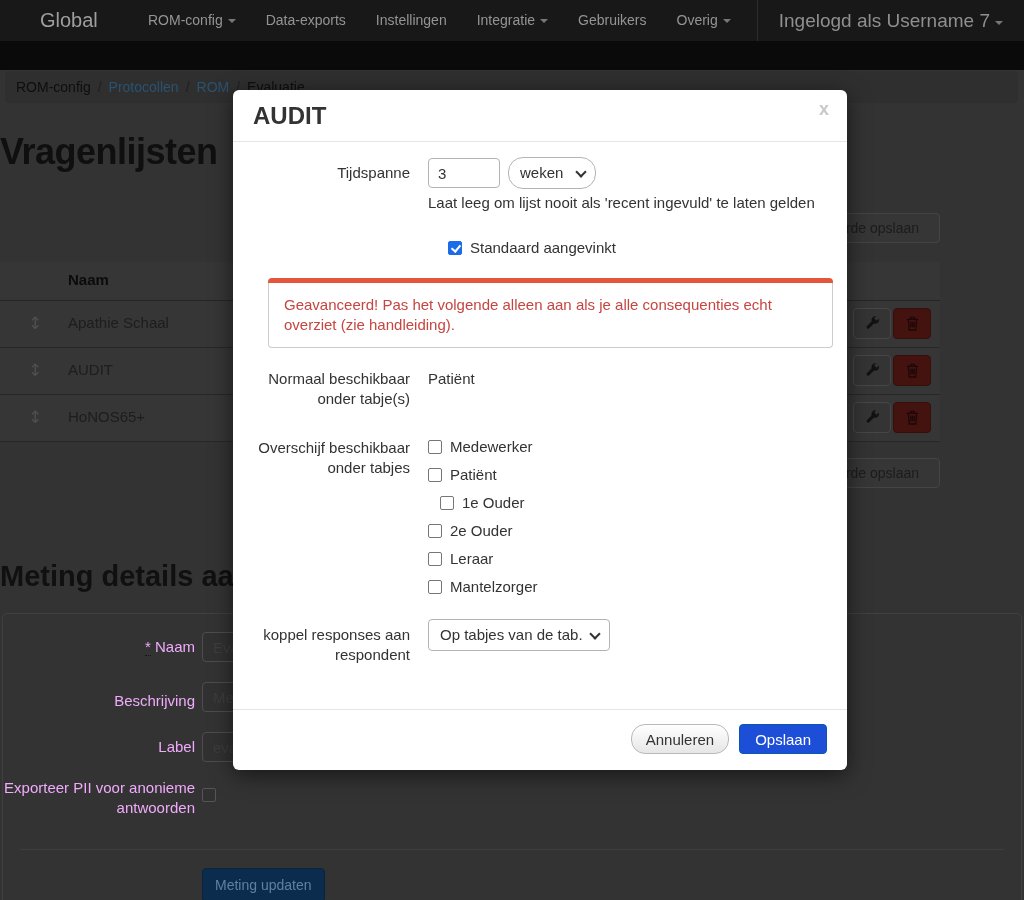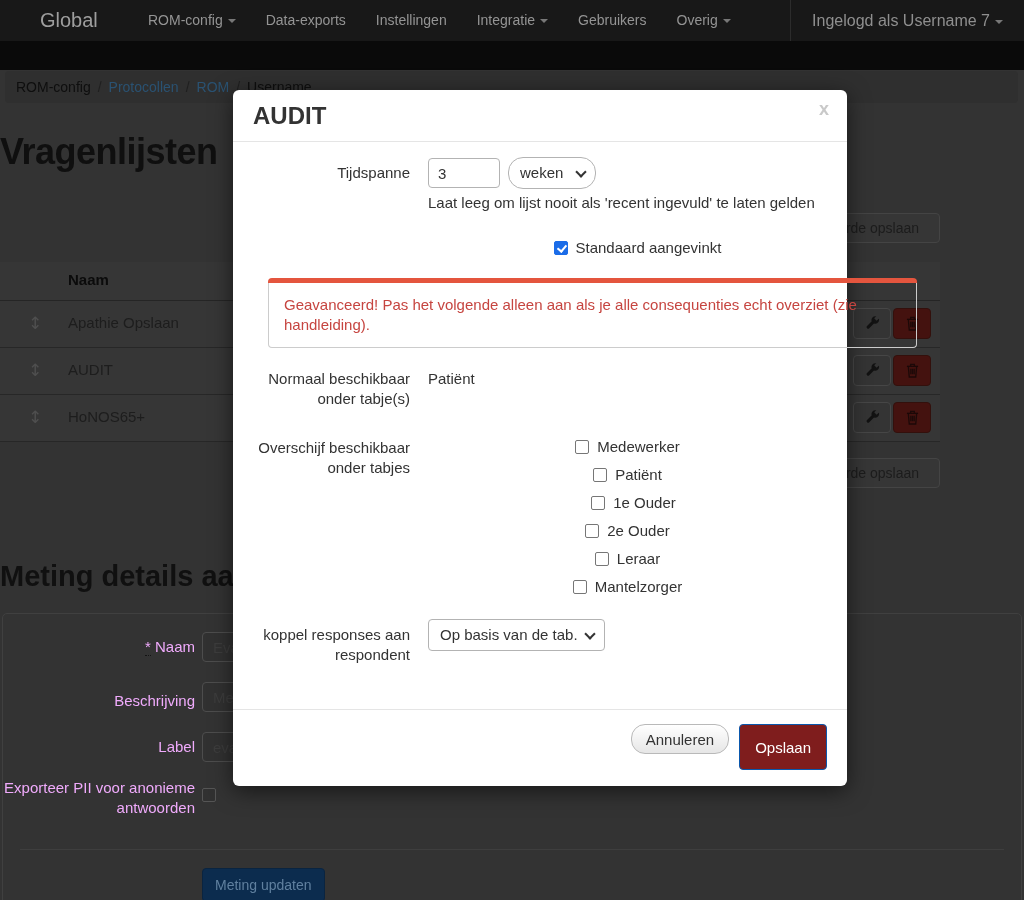--- a/index.html
+++ b/index.html
@@ -7,21 +7,21 @@
   .stage{position:relative;width:1024px;height:900px;overflow:hidden;background:#333333;}
   .abs{position:absolute;}
 
   
   .navbar{left:0;top:0;width:1024px;height:41px;background:#181818;}
   .nav-strip{left:0;top:41px;width:1024px;height:29px;background:#0a0a0a;}
   .brand{left:40px;top:0;height:41px;line-height:41px;font-size:20px;color:#9e9e9e;}
   .navlinks{left:133px;top:0;height:41px;display:flex;align-items:center;}
   .navlink{padding:0 15px;font-size:14px;color:#949494;height:41px;line-height:41px;cursor:pointer;}
   .caret{display:inline-block;width:0;height:0;border-left:4px solid transparent;border-right:4px solid transparent;border-top:4px solid #777;margin-left:5px;vertical-align:2px;}
-  .navuser{right:0;top:0;height:41px;line-height:41px;border-left:1px solid #2c2c2c;padding:0 21px;font-size:16px;color:#8f8f8f;cursor:pointer;}
+  .navuser{right:0;top:0;height:41px;line-height:41px;border-left:1px solid #2c2c2c;padding:0 21px;font-size:19px;color:#8f8f8f;cursor:pointer;}
 
   .breadcrumb{left:5px;top:71px;width:1013px;height:32px;background:#2f2f2f;border-radius:4px;display:flex;align-items:center;padding-left:11px;box-sizing:border-box;font-size:14px;}
   .bc-item{color:#0e0e0e;}
   .bc-link{color:#2a5272;cursor:pointer;}
   .bc-sep{color:#1f1f1f;padding:0 7px;}
 
   .h1{left:0;top:131px;font-size:36px;font-weight:bold;color:#0f0f0f;letter-spacing:-0.5px;}
   .btn-dim-primary{height:30px;line-height:28px;padding:0 12px;background:#0c2c4e;border:1px solid #0a2440;border-radius:4px;color:#60809f;font-size:14px;box-sizing:border-box;cursor:pointer;display:inline-block;}
   .btn-dim-light{height:30px;line-height:28px;background:#363636;border:1px solid #444444;border-radius:4px;color:#1c1c1c;font-size:14px;box-sizing:border-box;text-align:center;cursor:pointer;}
 
@@ -51,27 +51,27 @@
   .mrow{display:flex;}
   .mlabel{width:157px;min-width:157px;margin-right:18px;text-align:right;font-size:15px;line-height:20px;color:#333;padding-top:6px;}
   .mctrl{flex:1;}
   .m-input{border:1px solid #b3b3b3;border-radius:4px;height:30px;box-sizing:border-box;padding:0 9px;font-size:15px;color:#333;font-family:"Liberation Sans",sans-serif;}
   .m-select{position:relative;display:inline-block;height:32px;border:1px solid #b3b3b3;border-radius:4px;box-sizing:border-box;background:#fff;cursor:pointer;font-size:15px;color:#333;line-height:30px;padding:0 26px 0 11px;}
   .m-select::after{content:"";position:absolute;right:10px;top:10px;width:6px;height:6px;border-right:2px solid #333;border-bottom:2px solid #333;transform:rotate(45deg);}
   .m-help{margin-top:5px;font-size:15px;color:#333;}
   .cb{position:relative;display:inline-block;width:14px;height:14px;border:1px solid #767676;border-radius:2px;background:#fff;box-sizing:border-box;vertical-align:-2px;cursor:pointer;}
   .cb.checked{background:#1b6ce8;border-color:#1b6ce8;}
   .cb.checked::after{content:"";position:absolute;left:4px;top:1px;width:4px;height:7px;border:solid #fff;border-width:0 2px 2px 0;transform:rotate(40deg);}
-  .cbrow{display:flex;align-items:center;gap:8px;font-size:15px;color:#333;cursor:pointer;justify-content:center;}
-  .alert{margin-left:15px;width:649px;box-sizing:border-box;}
+  .cbrow{display:flex;align-items:center;gap:8px;font-size:15px;color:#333;cursor:pointer;}
+  .alert{margin-left:15px;width:565px;box-sizing:border-box;}
   .alert-bar{height:5px;background:#e4553e;border-radius:4px 4px 0 0;}
   .alert-body{border:1px solid #ccc;border-top:none;border-radius:0 0 4px 4px;padding:12px 15px;font-size:15px;line-height:20px;color:#c64540;}
   .m-foot{margin-top:0;border-top:1px solid #e5e5e5;padding:14px 20px 16px;display:flex;justify-content:flex-end;gap:10px;}
   .btn-cancel{height:30px;padding:0 14px;border:1px solid #b9b9b9;border-radius:14px;background:linear-gradient(#ffffff,#e6e6e6);color:#333;font-size:15px;font-family:"Liberation Sans",sans-serif;cursor:pointer;}
-  .btn-save{height:46px;padding:0 15px;border:1px solid #0a58ad;border-radius:4px;background:#7f1d1d;color:#fff;font-size:15px;font-family:"Liberation Sans",sans-serif;cursor:pointer;}
+  .btn-save{height:30px;padding:0 15px;border:1px solid #0a58ad;border-radius:4px;background:#1d4ed8;color:#fff;font-size:15px;font-family:"Liberation Sans",sans-serif;cursor:pointer;}
 </style>
 </head>
 <body>
 
 <div class="stage">
 
   <div class="abs navbar">
     <div class="abs brand">Global</div>
     <div class="abs navlinks">
       <div class="navlink"><span>ROM-config</span><span class="caret"></span></div>
@@ -85,34 +85,34 @@
   </div>
   <div class="abs nav-strip"></div>
 
   <div class="abs breadcrumb">
     <span class="bc-item">ROM-config</span>
     <span class="bc-sep">/</span>
     <span class="bc-link">Protocollen</span>
     <span class="bc-sep">/</span>
     <span class="bc-link">ROM</span>
     <span class="bc-sep">/</span>
-    <span class="bc-item">Username</span>
+    <span class="bc-item">Evaluatie</span>
   </div>
 
   <div class="abs h1">Vragenlijsten</div>
   <div class="abs btn-dim-light" style="left:790px;top:213px;width:150px;">Volgorde opslaan</div>
 
   <div class="abs tbl">
     <div class="tbl-head">
       <span class="colname">Naam</span>
     </div>
 
     <div class="tbl-row">
       <span class="drag">↕</span>
-      <span class="rowname">Apathie Opslaan</span>
+      <span class="rowname">Apathie Schaal</span>
       <span class="act-wrench">
           <svg width="15" height="15" viewBox="0 0 16 16">
             <path fill="#121212" d="M15 4.1a4.1 4.1 0 0 1-5.5 3.9l-5 5a1.6 1.6 0 0 1-2.3-2.3l5-5A4.1 4.1 0 0 1 12 .3L9.8 2.5l2.6 2.6L14.6 3c.25.34.4.7.4 1.1z"></path>
           </svg>
         </span>
       <span class="act-trash">
           <svg width="13" height="15" viewBox="0 0 14 16">
             <g stroke="#1c0908" stroke-width="1.4" fill="none">
               <path d="M1 3.5h12"></path>
               <path d="M5 3.5V1.5h4v2"></path>
@@ -247,21 +247,21 @@
           <label class="cbrow">
               <span class="cb"></span>
               <span>Mantelzorger</span>
             </label>
         </div>
       </div>
 
       <div class="mrow">
         <div class="mlabel">koppel responses aan respondent</div>
         <div class="mctrl">
-          <span class="m-select" style="min-width:160px;"><span>Op basis van de tab.</span></span>
+          <span class="m-select" style="min-width:160px;"><span>Op tabjes van de tab.</span></span>
         </div>
       </div>
 
       <div style="height:44px;"></div>
     </div>
 
     <div class="m-foot">
       <button class="btn-cancel">Annuleren</button>
       <button class="btn-save">Opslaan</button>
     </div>

